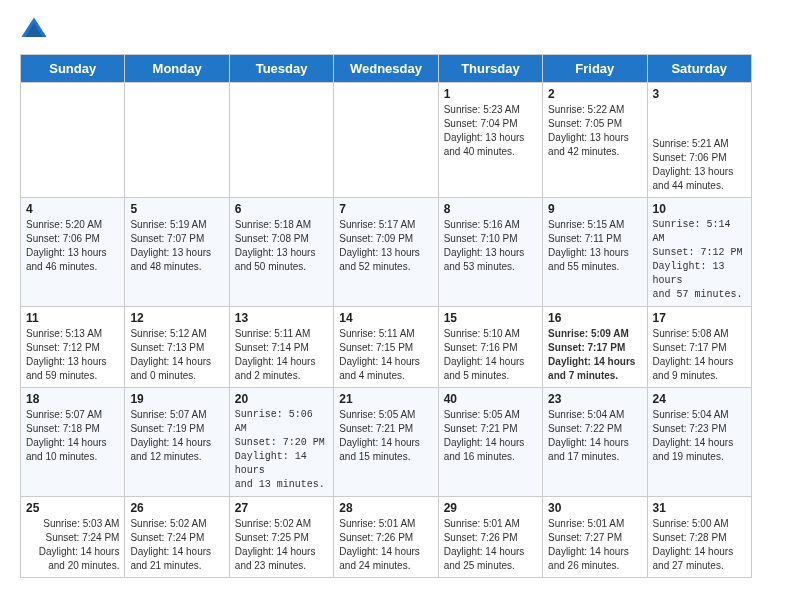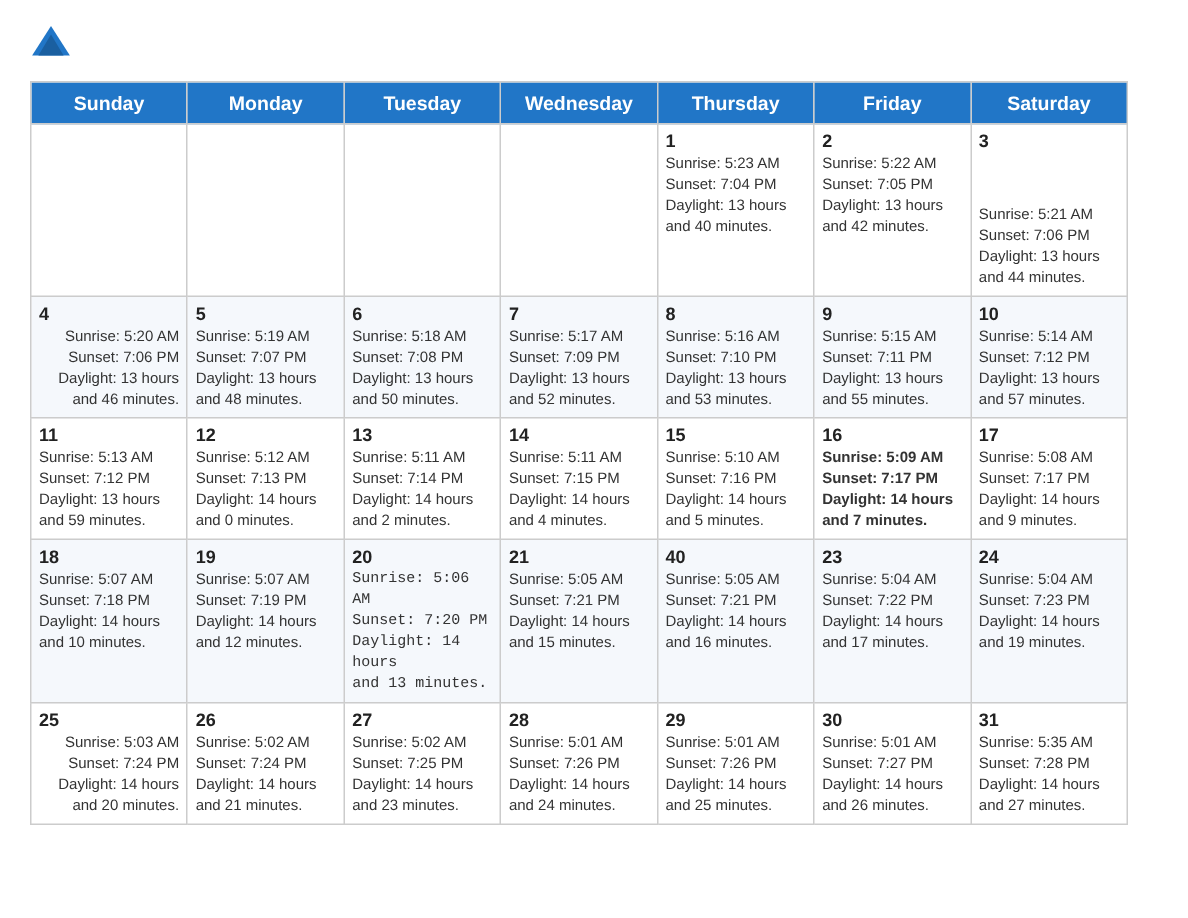--- a/index.html
+++ b/index.html
@@ -157,21 +157,21 @@
             <span class="day-number">3</span>
             <div class="day-info" style="white-space: pre-line; margin-top: 36px;">Sunrise: 5:21 AM
 Sunset: 7:06 PM
 Daylight: 13 hours
 and 44 minutes.</div>
           </td>
         </tr>
         <tr>
           <td>
             <span class="day-number">4</span>
-            <div class="day-info" style="white-space: pre-line; text-align: right;">Sunrise: 5:20 AM
+            <div class="day-info" style="white-space: pre-line;">Sunrise: 5:20 AM
 Sunset: 7:06 PM
 Daylight: 13 hours
 and 46 minutes.</div>
           </td>
           <td>
             <span class="day-number">5</span>
             <div class="day-info" style="white-space: pre-line;">Sunrise: 5:19 AM
 Sunset: 7:07 PM
 Daylight: 13 hours
 and 48 minutes.</div>
@@ -199,21 +199,21 @@
           </td>
           <td>
             <span class="day-number">9</span>
             <div class="day-info" style="white-space: pre-line;">Sunrise: 5:15 AM
 Sunset: 7:11 PM
 Daylight: 13 hours
 and 55 minutes.</div>
           </td>
           <td>
             <span class="day-number">10</span>
-            <div class="day-info" style="white-space: pre-line;">Sunrise: 5:14 AM
+            <div class="day-info" style="white-space: pre-line; font-family: Liberation Mono, monospace;">Sunrise: 5:14 AM
 Sunset: 7:12 PM
 Daylight: 13 hours
 and 57 minutes.</div>
           </td>
         </tr>
         <tr>
           <td>
             <span class="day-number">11</span>
             <div class="day-info" style="white-space: pre-line;">Sunrise: 5:13 AM
 Sunset: 7:12 PM
@@ -352,21 +352,21 @@
           </td>
           <td>
             <span class="day-number">30</span>
             <div class="day-info" style="white-space: pre-line;">Sunrise: 5:01 AM
 Sunset: 7:27 PM
 Daylight: 14 hours
 and 26 minutes.</div>
           </td>
           <td>
             <span class="day-number">31</span>
-            <div class="day-info" style="white-space: pre-line;">Sunrise: 5:35 AM
+            <div class="day-info" style="white-space: pre-line;">Sunrise: 5:00 AM
 Sunset: 7:28 PM
 Daylight: 14 hours
 and 27 minutes.</div>
           </td>
         </tr>
       </tbody>
   </table>
 </div>
 
 </body></html>

